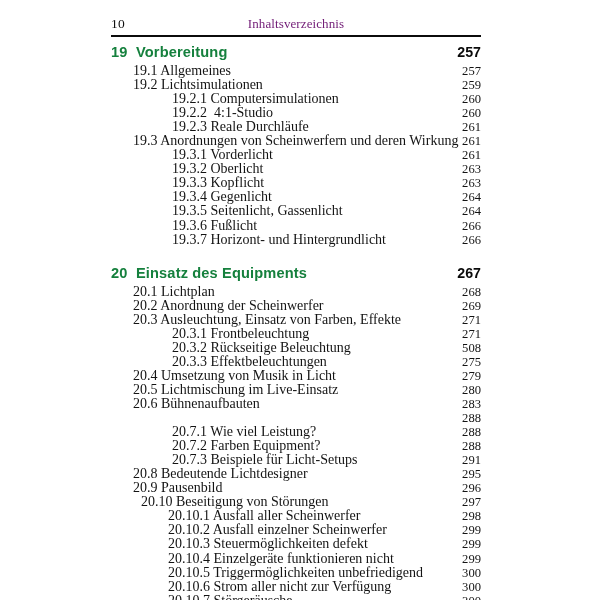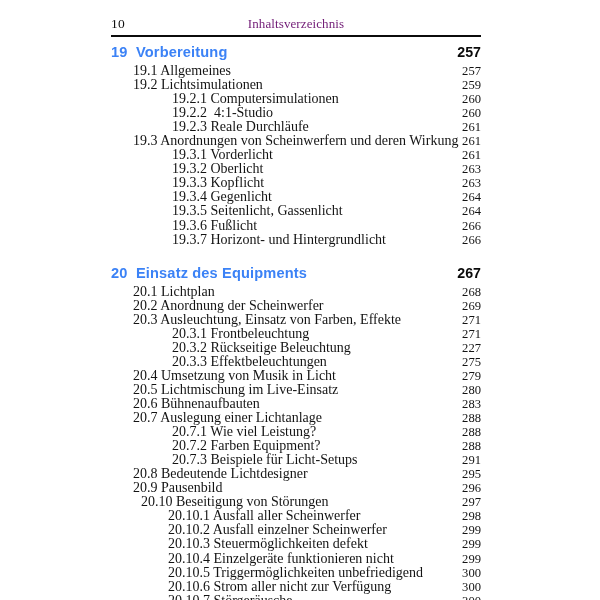--- a/index.html
+++ b/index.html
@@ -102,21 +102,21 @@
   .entry.lvl0 {
     height: 21px;
   }
   .entry.lvl0 .label {
     left: 111px;
     font-family: "Liberation Sans", "DejaVu Sans", sans-serif;
     font-weight: bold;
     font-size: 14.6px;
     line-height: 21px;
     letter-spacing: 0.15px;
-    color: #3b82f6;
+    color: #15803d;
   }
   .entry.lvl0 .pageno {
     font-family: "Liberation Sans", "DejaVu Sans", sans-serif;
     font-weight: bold;
     font-size: 14.2px;
     line-height: 21px;
     color: #0a0a0a;
   }
 
   
@@ -214,40 +214,39 @@
       <div class="entry lvl1">
         <span class="label">20.3 Ausleuchtung, Einsatz von Farben, Effekte</span>
         <span class="pageno">271</span>
       </div>
       <div class="entry lvl2">
         <span class="label">20.3.1 Frontbeleuchtung</span>
         <span class="pageno">271</span>
       </div>
       <div class="entry lvl2">
         <span class="label">20.3.2 Rückseitige Beleuchtung</span>
-        <span class="pageno">227</span>
+        <span class="pageno">508</span>
       </div>
       <div class="entry lvl2">
         <span class="label">20.3.3 Effektbeleuchtungen</span>
         <span class="pageno">275</span>
       </div>
       <div class="entry lvl1">
         <span class="label">20.4 Umsetzung von Musik in Licht</span>
         <span class="pageno">279</span>
       </div>
       <div class="entry lvl1">
         <span class="label">20.5 Lichtmischung im Live-Einsatz</span>
         <span class="pageno">280</span>
       </div>
       <div class="entry lvl1">
         <span class="label">20.6 Bühnenaufbauten</span>
         <span class="pageno">283</span>
       </div>
       <div class="entry lvl1">
-        <span class="label">20.7 Auslegung einer Lichtanlage</span>
         <span class="pageno">288</span>
       </div>
       <div class="entry lvl2">
         <span class="label">20.7.1 Wie viel Leistung?</span>
         <span class="pageno">288</span>
       </div>
       <div class="entry lvl2">
         <span class="label">20.7.2 Farben Equipment?</span>
         <span class="pageno">288</span>
       </div>

